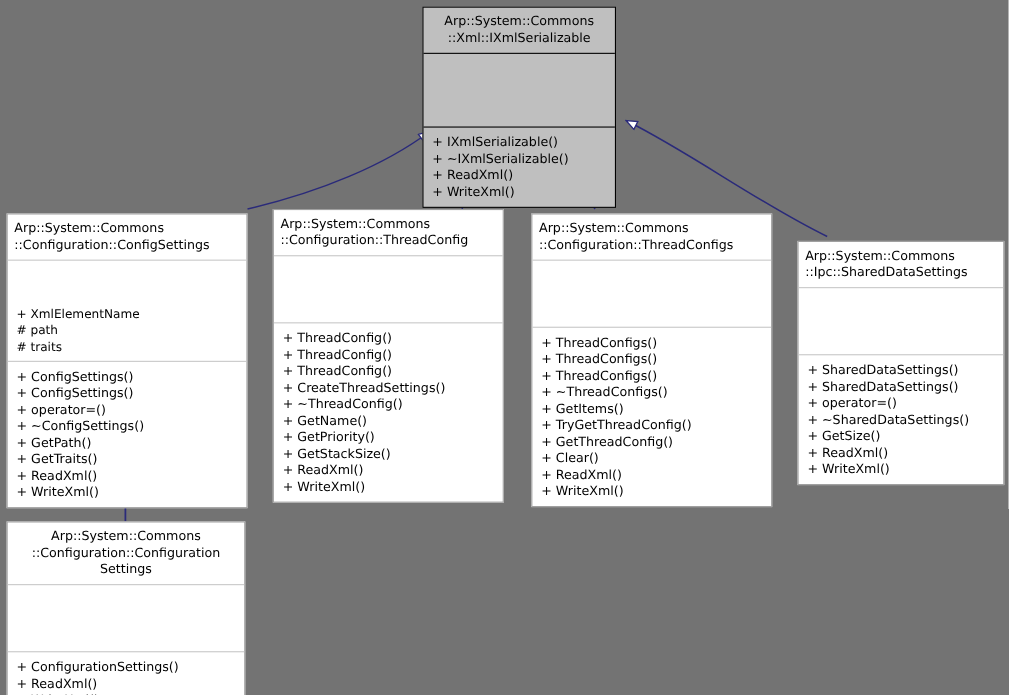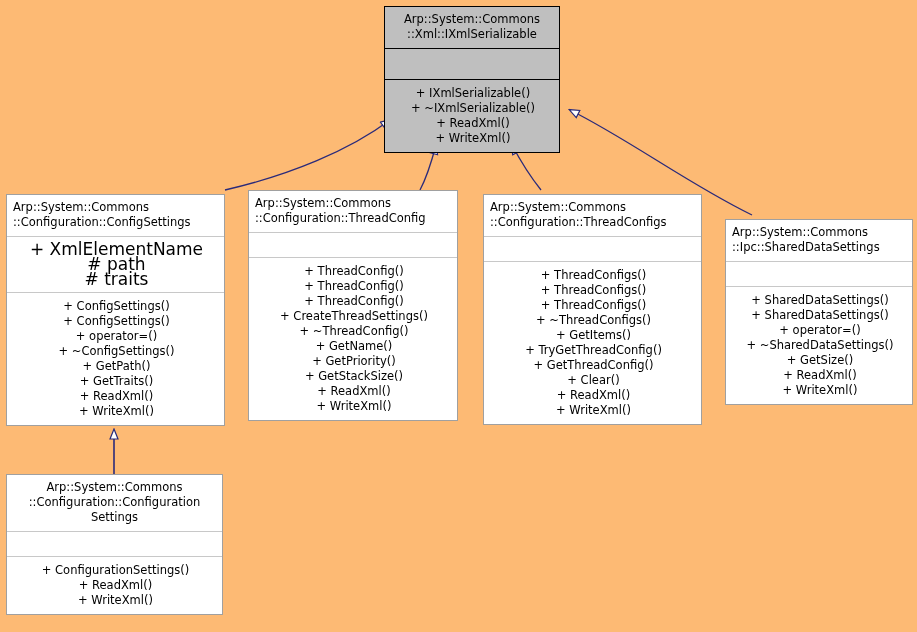--- a/index.html
+++ b/index.html
@@ -7,21 +7,21 @@
     padding: 0;
     background: #ffffff;
   }
   body {
     font-family: "DejaVu Sans", "Liberation Sans", sans-serif;
   }
   #diagram {
     position: relative;
     width: 917px;
     height: 632px;
-    background: #fdba74;
+    background: #737373;
     overflow: hidden;
   }
   #edges {
     position: absolute;
     left: 0;
     top: 0;
     width: 917px;
     height: 632px;
     pointer-events: none;
   }
@@ -44,43 +44,43 @@
     padding: 5px 6px 6px 6px;
     white-space: pre-line;
   }
   .uml-class.base .uml-title {
     border-bottom: 1px solid #000000;
   }
   .uml-class:not(.base) .uml-title {
     border-bottom: 1px solid #c8c8c8;
   }
   .uml-attrs {
-    font-size: 17px;
+    font-size: 11px;
     line-height: 15px;
     color: #000000;
     padding: 5px 6px 5px 8px;
     min-height: 11px;
+    margin-top: 36px;
   }
   .uml-class.base .uml-attrs {
     border-bottom: 1px solid #000000;
     min-height: 20px;
   }
   .uml-class:not(.base) .uml-attrs {
     border-bottom: 1px solid #c8c8c8;
     min-height: 13px;
   }
   .uml-ops {
     font-size: 11.5px;
     line-height: 15px;
     color: #000000;
     padding: 6px 6px 6px 8px;
   }
   .uml-row {
     white-space: pre;
-    text-align: center;
   }
   .empty-compartment {
     height: 14px;
   }
 </style>
 </head>
 <body>
 
 <div id="diagram">
 

